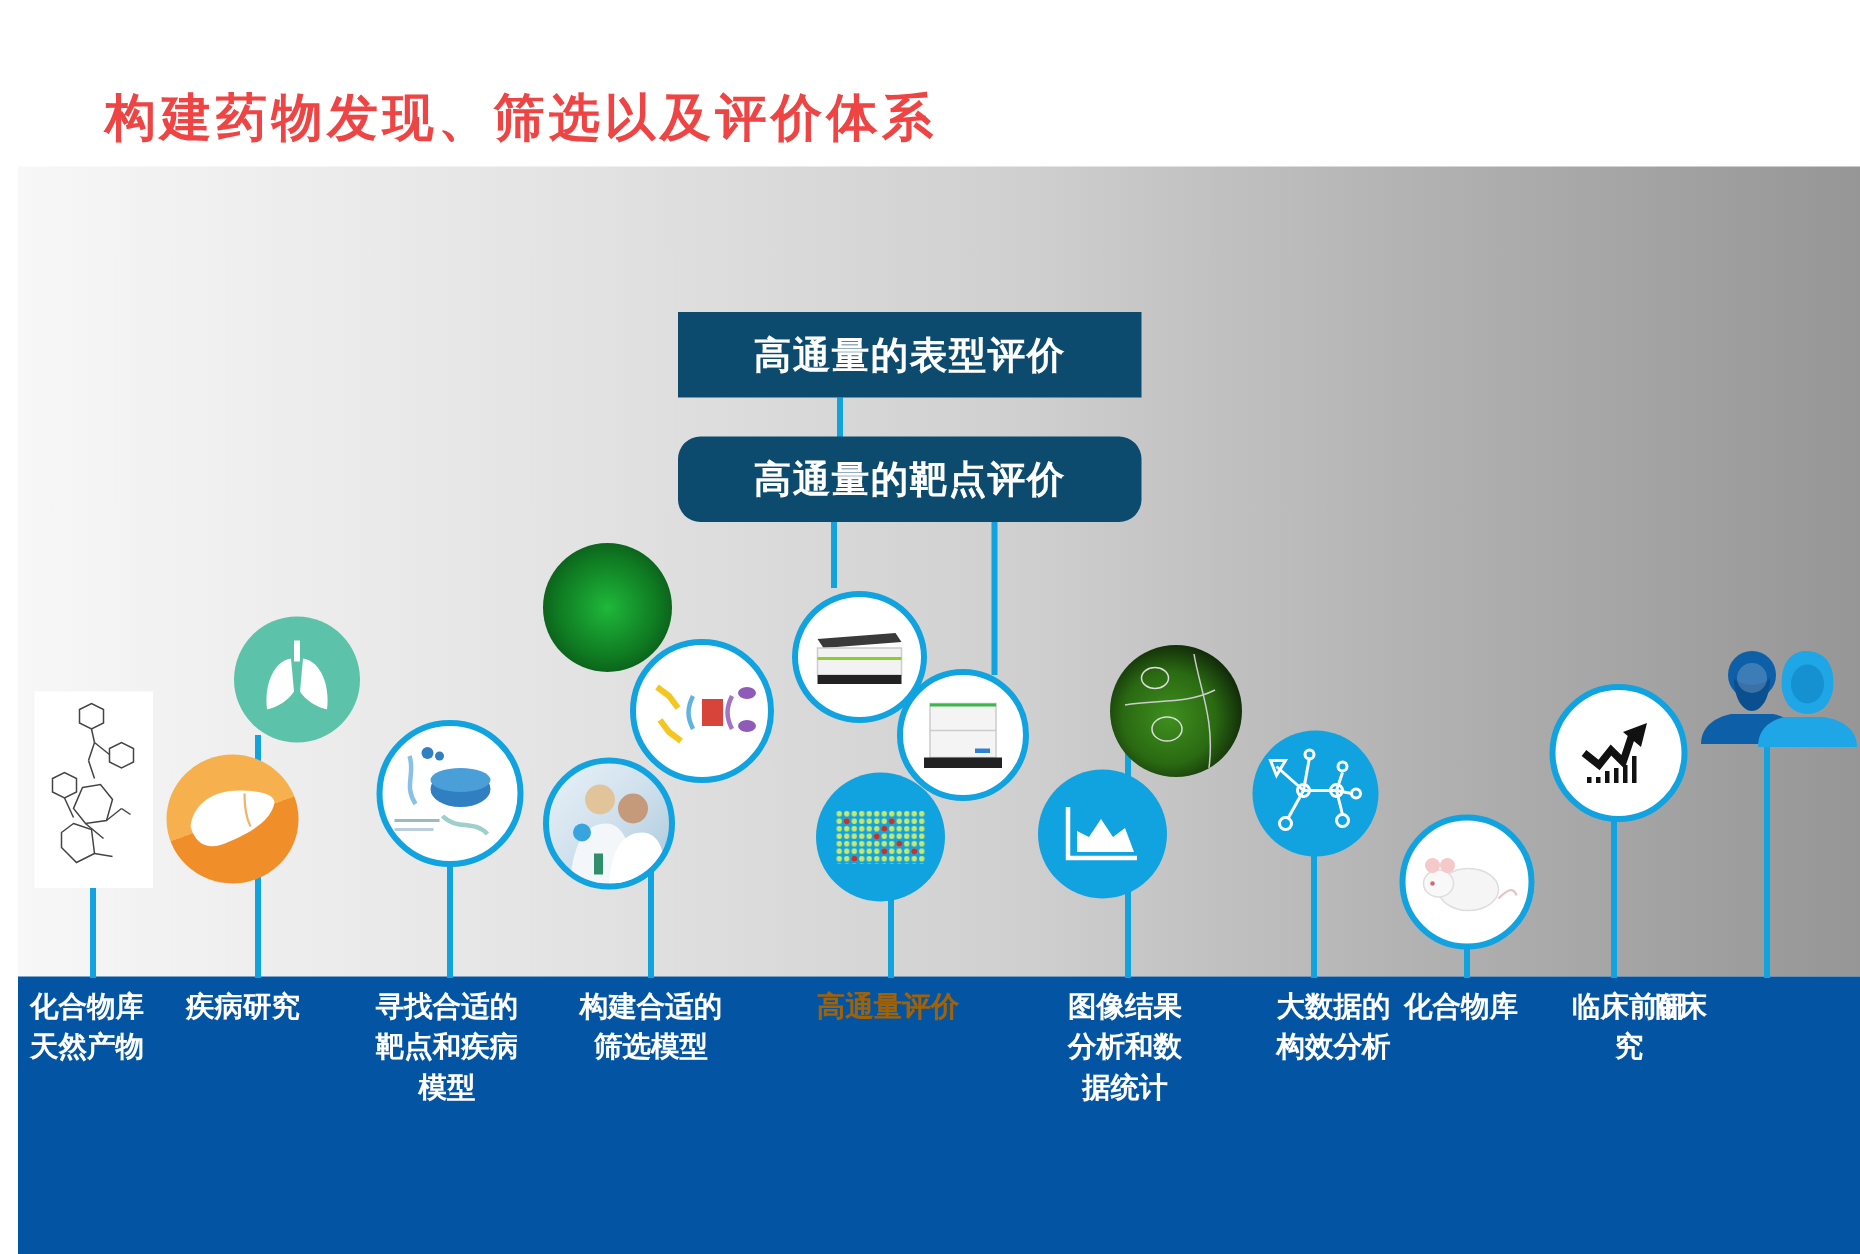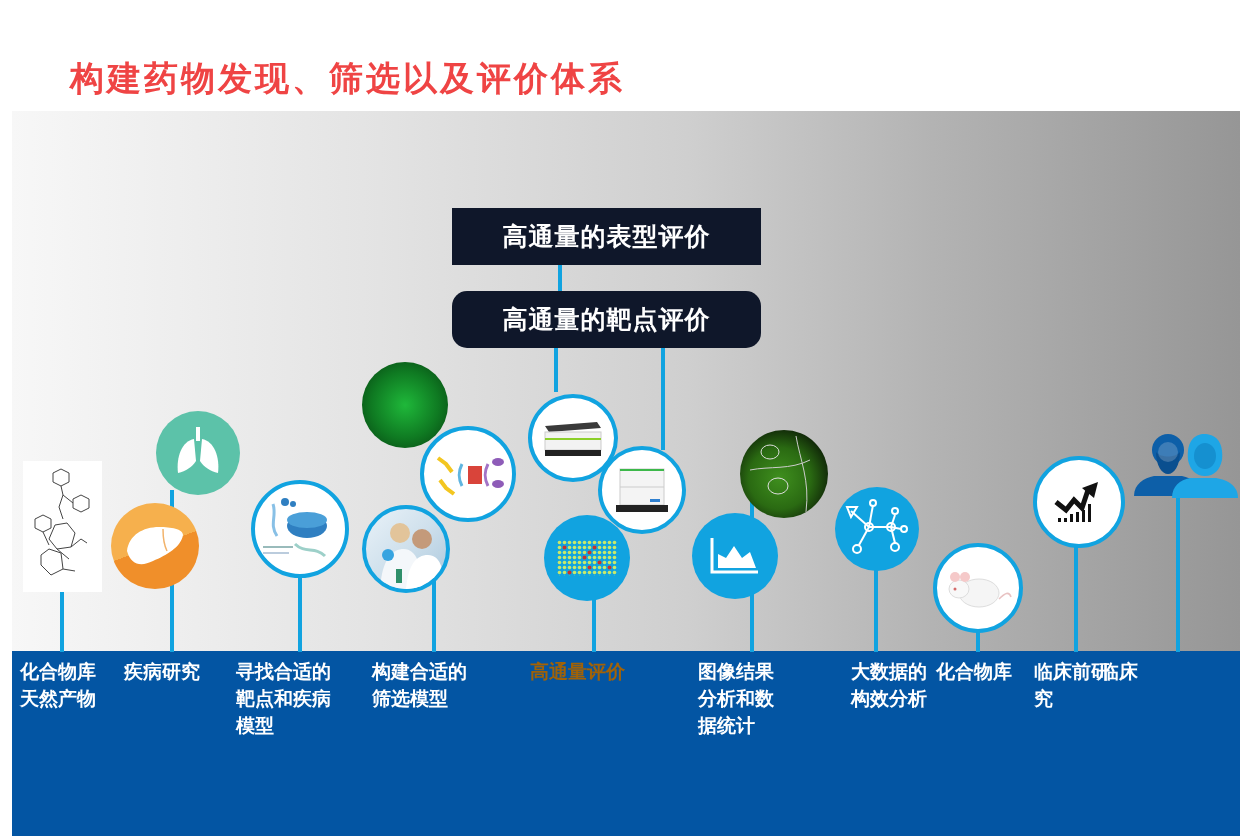--- a/index.html
+++ b/index.html
@@ -16,33 +16,33 @@
   .stage {
     position: absolute; left: 12px; top: 111px; width: 1228px; height: 540px;
     background: linear-gradient(to right, #f7f7f7 0%, #e3e3e3 30%, #cfcfcf 55%, #b3b3b3 75%, #969696 100%);
   }
   .band {
     position: absolute; left: 12px; top: 651px; width: 1228px; height: 185px;
     background: #0355a3;
   }
   .hbox {
     position: absolute; left: 452px; width: 309px; height: 57px;
-    background: #0f172a; color: #fff; font-weight: bold; font-size: 25px;
+    background: #0c4a6e; color: #fff; font-weight: bold; font-size: 25px;
     display: flex; align-items: center; justify-content: center; letter-spacing: 1px; font-family: Liberation Mono, monospace;
   }
   .vline { position: absolute; width: 4px; background: #11a3e0; }
   .circ {
     position: absolute; border-radius: 50%; box-sizing: border-box; overflow: hidden;
     display: flex; align-items: center; justify-content: center;
   }
   .ring { border: 4px solid #11a3e0; background: #ffffff; }
   .solid { background: #11a3e0; }
   .label {
     position: absolute; top: 658px; color: #ffffff; font-weight: bold;
-    font-size: 19px; line-height: 27px; text-align: left; white-space: pre-line;
+    font-size: 19px; line-height: 27px; text-align: center; white-space: pre-line;
   }
   .label.left { text-align: left; }
   .label.hl { color: #a16207; }
 </style>
 </head>
 <body>
 
 <div class="title">构建药物发现、筛选以及评价体系</div>
 
 <div class="stage"></div>

